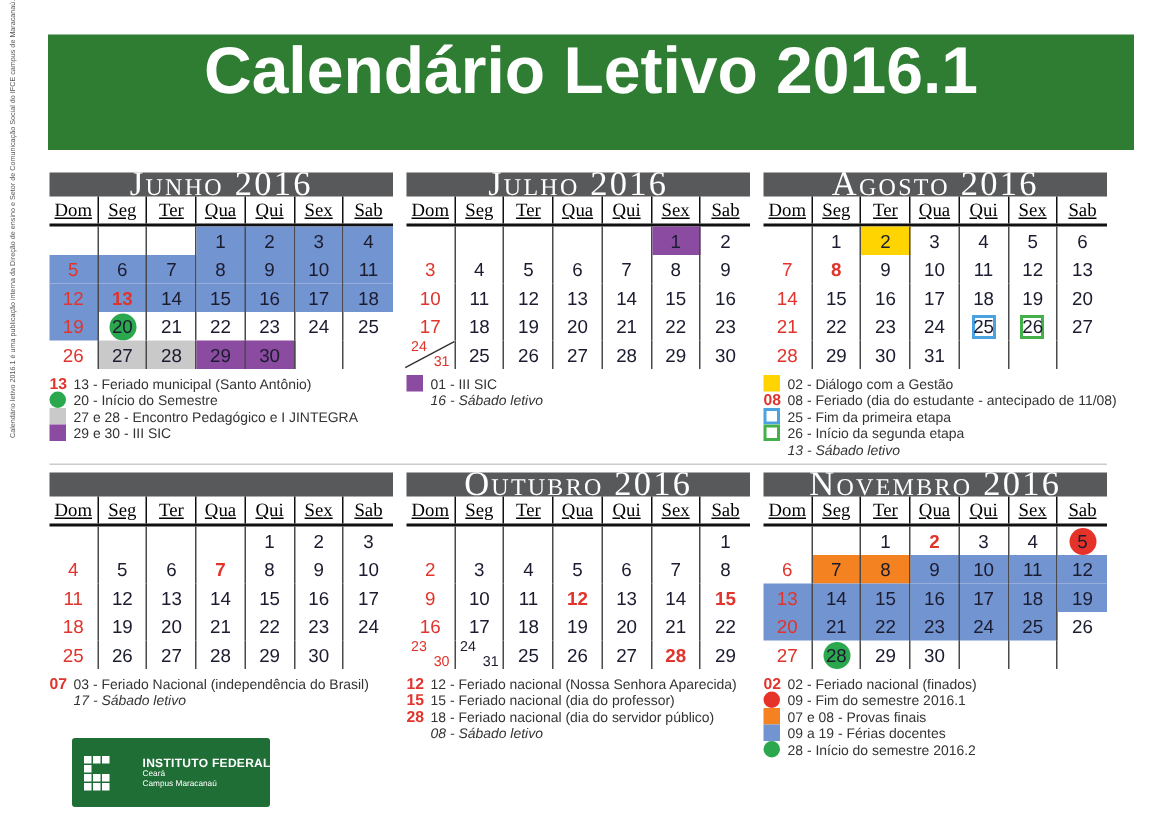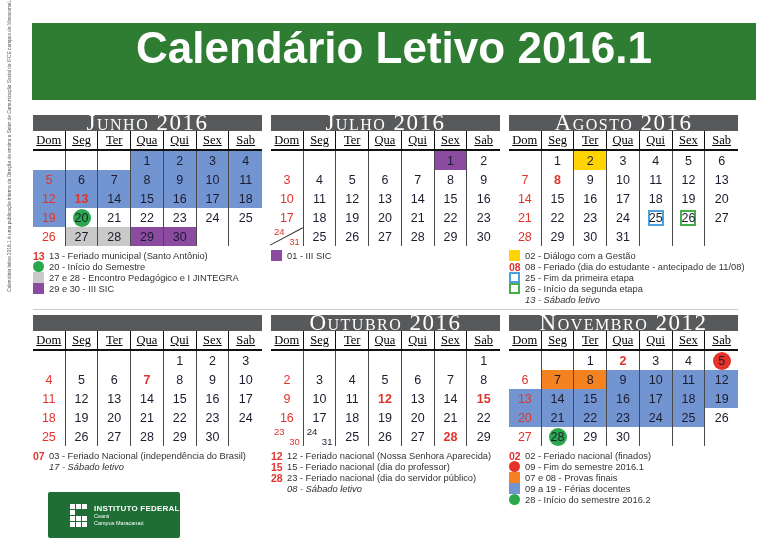--- a/index.html
+++ b/index.html
@@ -63,21 +63,21 @@
   .lg-box { width:11px; height:11px; background:#fff; border:2px solid; }
   .box-blue { border-color:var(--etapa1_blue); } .box-green { border-color:var(--etapa2_green); }
   .lg-rednum { color:var(--sunday_red); font-weight:bold; font-size:10.5px; min-width:12px;
     margin-right:4px; flex:none; }
   .lg-spacer { width:11px; margin-right:5px; flex:none; }
   .lg-text { font-size:9.3px; color:#333; white-space:nowrap; }
   .it { font-style:italic; }
 
   .logo { position:absolute; left:48px; top:492px; width:132px; height:46px;
     background:var(--logo_green); border-radius:2px; display:flex; align-items:center;
-    padding:0 22px; gap:7px; }
+    padding:0 8px; gap:22px; }
   .logo-grid { display:grid; grid-template-columns:repeat(3,5px); grid-auto-rows:5px; gap:1px; flex:none; }
   .gcell { width:5px; height:5px; }
   .cell-on { background:#fff; }
   .logo-name { color:#fff; font-size:8px; font-weight:bold; letter-spacing:.2px; white-space:nowrap; }
   .logo-sub { color:#fff; font-size:5.5px; line-height:6.5px; white-space:nowrap; }
 </style>
 </head>
 <body>
 
 <div class="side-note">Calendário letivo 2016.1 é uma publicação interna da Direção de ensino e Setor de Comunicação Social do IFCE campus de Maracanaú.</div>
@@ -225,20 +225,24 @@
           <div class="day">27</div>
           <div class="day">28</div>
           <div class="day">29</div>
           <div class="day">30</div>
         </div>
       </div>
       <div class="legend">
         <div class="lg-row">
           <span class="lg-sq sq-purple"></span>
           <span class="lg-text">01 - III SIC</span>
+        </div>
+        <div class="lg-row">
+          <span class="lg-spacer"></span>
+          <span class="lg-text it">16 - Sábado letivo</span>
         </div>
       </div>
     </div>
     <div class="col">
       <div class="cal">
         <div class="cal-band">Agosto 2016</div>
         <div class="weekdays">
           <div class="wd">Dom</div>
           <div class="wd">Seg</div>
           <div class="wd">Ter</div>
@@ -460,31 +464,31 @@
         <div class="lg-row">
           <span class="lg-rednum">12</span>
           <span class="lg-text">12 - Feriado nacional (Nossa Senhora Aparecida)</span>
         </div>
         <div class="lg-row">
           <span class="lg-rednum">15</span>
           <span class="lg-text">15 - Feriado nacional (dia do professor)</span>
         </div>
         <div class="lg-row">
           <span class="lg-rednum">28</span>
-          <span class="lg-text">23 - Feriado nacional (dia do servidor público)</span>
+          <span class="lg-text">18 - Feriado nacional (dia do servidor público)</span>
         </div>
         <div class="lg-row">
           <span class="lg-spacer"></span>
           <span class="lg-text it">08 - Sábado letivo</span>
         </div>
       </div>
     </div>
     <div class="col">
       <div class="cal">
-        <div class="cal-band">Novembro 2012</div>
+        <div class="cal-band">Novembro 2016</div>
         <div class="weekdays">
           <div class="wd">Dom</div>
           <div class="wd">Seg</div>
           <div class="wd">Ter</div>
           <div class="wd">Qua</div>
           <div class="wd">Qui</div>
           <div class="wd">Sex</div>
           <div class="wd">Sab</div>
         </div>
         <div class="week">

